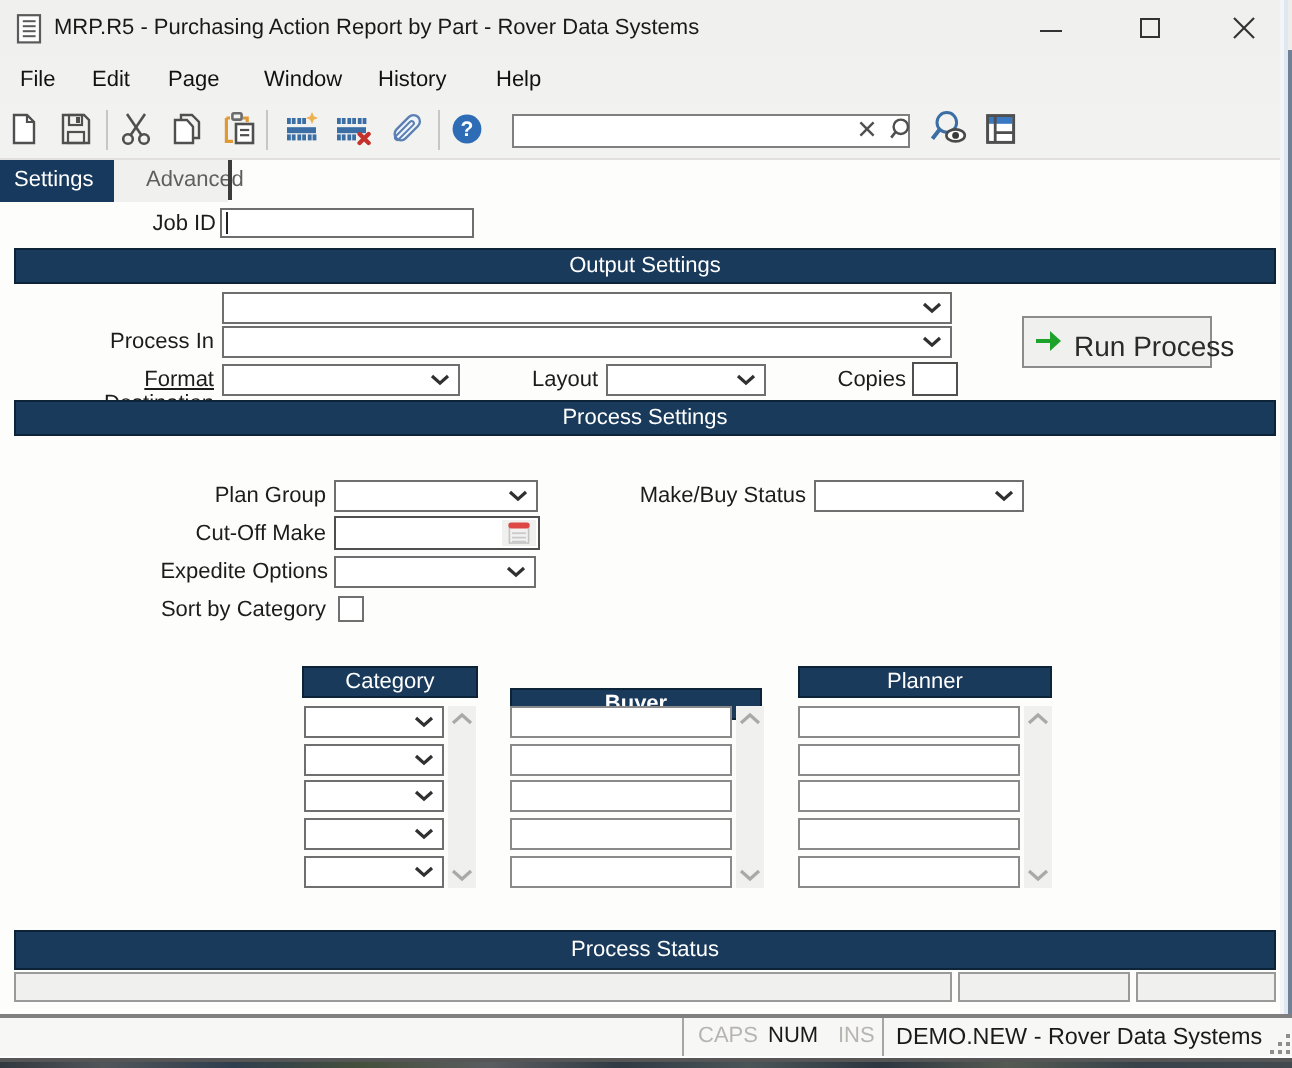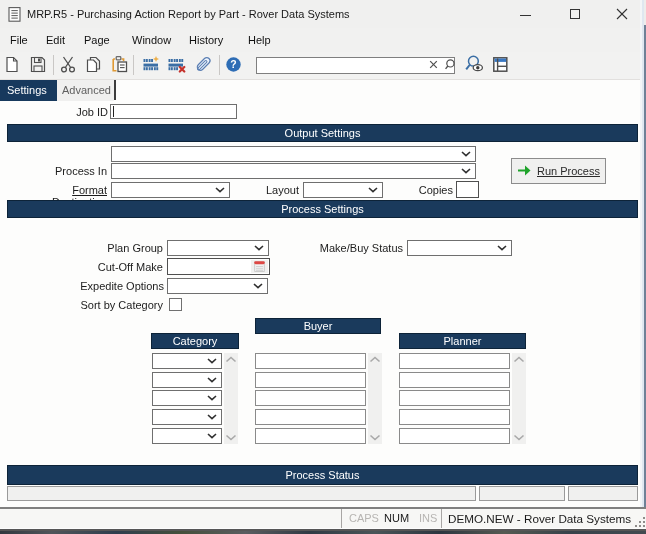--- a/index.html
+++ b/index.html
@@ -153,21 +153,21 @@
 </svg>
 
 <svg class="abs" style="left:493px;top:57px;" width="15" height="15" viewBox="0 0 15 15">
   <rect x="0.8" y="0.8" width="13" height="13.4" fill="#fff" stroke="#4f4f4f" stroke-width="1.5"></rect>
   <rect x="1.5" y="1.5" width="11.6" height="3.4" fill="#3a78c2"></rect>
   <line x1="4.6" y1="1.5" x2="4.6" y2="14" stroke="#4f4f4f" stroke-width="1.4"></line>
   <line x1="4.6" y1="9.3" x2="13.5" y2="9.3" stroke="#4f4f4f" stroke-width="1.4"></line>
 </svg>
 
 <div class="abs" style="left:0;top:80px;width:57px;height:21px;background:#17395d;color:#fff;font-size:11px;line-height:21px;padding-left:7px;">Settings</div>
-<div class="abs" style="left:57px;top:80px;width:57px;height:21px;background:#f0f0ef;color:#5f5f5f;font-size:11px;line-height:21px;padding-left:5px;">Advanced</div>
+<div class="abs" style="left:57px;top:80px;width:57px;height:21px;background:#f0f0ef;color:#5f5f5f;font-size:11px;line-height:21px;padding-left:16px;">Advanced</div>
 <div class="abs" style="left:114px;top:80px;width:2px;height:20px;background:#3c3c3c;"></div>
 
 <div class="lbl" style="left:0;top:106px;width:108px;">Job ID</div>
 <div class="tin" style="left:110px;top:104px;width:127px;height:15px;border-color:#6e6e6e;"></div>
 <div class="abs" style="left:113px;top:106px;width:1px;height:11px;background:#222;"></div>
 
 <div class="navybar" style="top:124px;height:18px;line-height:17px;">Output Settings</div>
 
 <div class="lbl" style="left:0;top:148px;width:107px;margin-top:48px;">Destination</div>
 <div class="combo" style="left:111px;top:146px;width:365px;height:16px;">
@@ -194,21 +194,21 @@
     </svg>
 </div>
 <div class="lbl" style="left:353px;top:184px;width:100px;">Copies</div>
 <div class="tin" style="left:456px;top:181px;width:23px;height:17px;border-color:#4f4f4f;"></div>
 
 <div class="abs" style="left:511px;top:158px;width:95px;height:26px;background:#f0f0ef;border:1px solid #8c8c8c;"></div>
 <svg class="abs" style="left:517px;top:164px;" width="15" height="13" viewBox="0 0 15 13">
   <line x1="1" y1="6.5" x2="10" y2="6.5" stroke="#1ea32a" stroke-width="2"></line>
   <path d="M8 1.5 L13.5 6.5 L8 11.5 Z" fill="#1ea32a"></path>
 </svg>
-<div class="abs" style="left:537px;top:165px;font-size:11px;color:#2a2a2a;text-decoration:underline;">Run Process</div>
+<div class="abs" style="left:537px;top:165px;font-size:14px;color:#2a2a2a;">Run Process</div>
 
 <div class="navybar" style="top:200px;height:18px;line-height:17px;">Process Settings</div>
 
 <div class="lbl" style="left:60px;top:242px;width:103px;">Plan Group</div>
 <div class="combo" style="left:167px;top:240px;width:102px;height:16px;">
   <svg width="10" height="6" viewBox="0 0 10 6">
       <polyline points="1,1 5,4.6 9,1" fill="none" stroke="#303030" stroke-width="1.6"></polyline>
     </svg>
 </div>
 <div class="lbl" style="left:300px;top:242px;width:103px;">Make/Buy Status</div>
@@ -233,21 +233,21 @@
 <div class="combo" style="left:167px;top:278px;width:101px;height:16px;">
   <svg width="10" height="6" viewBox="0 0 10 6">
       <polyline points="1,1 5,4.6 9,1" fill="none" stroke="#303030" stroke-width="1.6"></polyline>
     </svg>
 </div>
 
 <div class="lbl" style="left:60px;top:299px;width:103px;">Sort by Category</div>
 <div class="abs" style="left:169px;top:298px;width:13px;height:13px;background:#fff;border:1px solid #707070;"></div>
 
 <div class="hdr" style="left:151px;top:333px;width:88px;height:16px;line-height:15px;">Category</div>
-<div class="hdr" style="left:255px;top:318px;width:126px;height:16px;line-height:15px;">Buyer</div>
+<div class="hdr" style="left:255px;top:344px;width:126px;height:16px;line-height:15px;font-weight:bold;">Buyer</div>
 <div class="hdr" style="left:399px;top:333px;width:127px;height:16px;line-height:15px;">Planner</div>
 
 <div class="combo" style="left:152px;top:353px;width:70px;height:16px;">
     <svg width="10" height="6" viewBox="0 0 10 6">
       <polyline points="1,1 5,4.6 9,1" fill="none" stroke="#303030" stroke-width="1.6"></polyline>
     </svg>
   </div>
 <div class="combo" style="left:152px;top:372px;width:70px;height:16px;">
     <svg width="10" height="6" viewBox="0 0 10 6">
       <polyline points="1,1 5,4.6 9,1" fill="none" stroke="#303030" stroke-width="1.6"></polyline>

